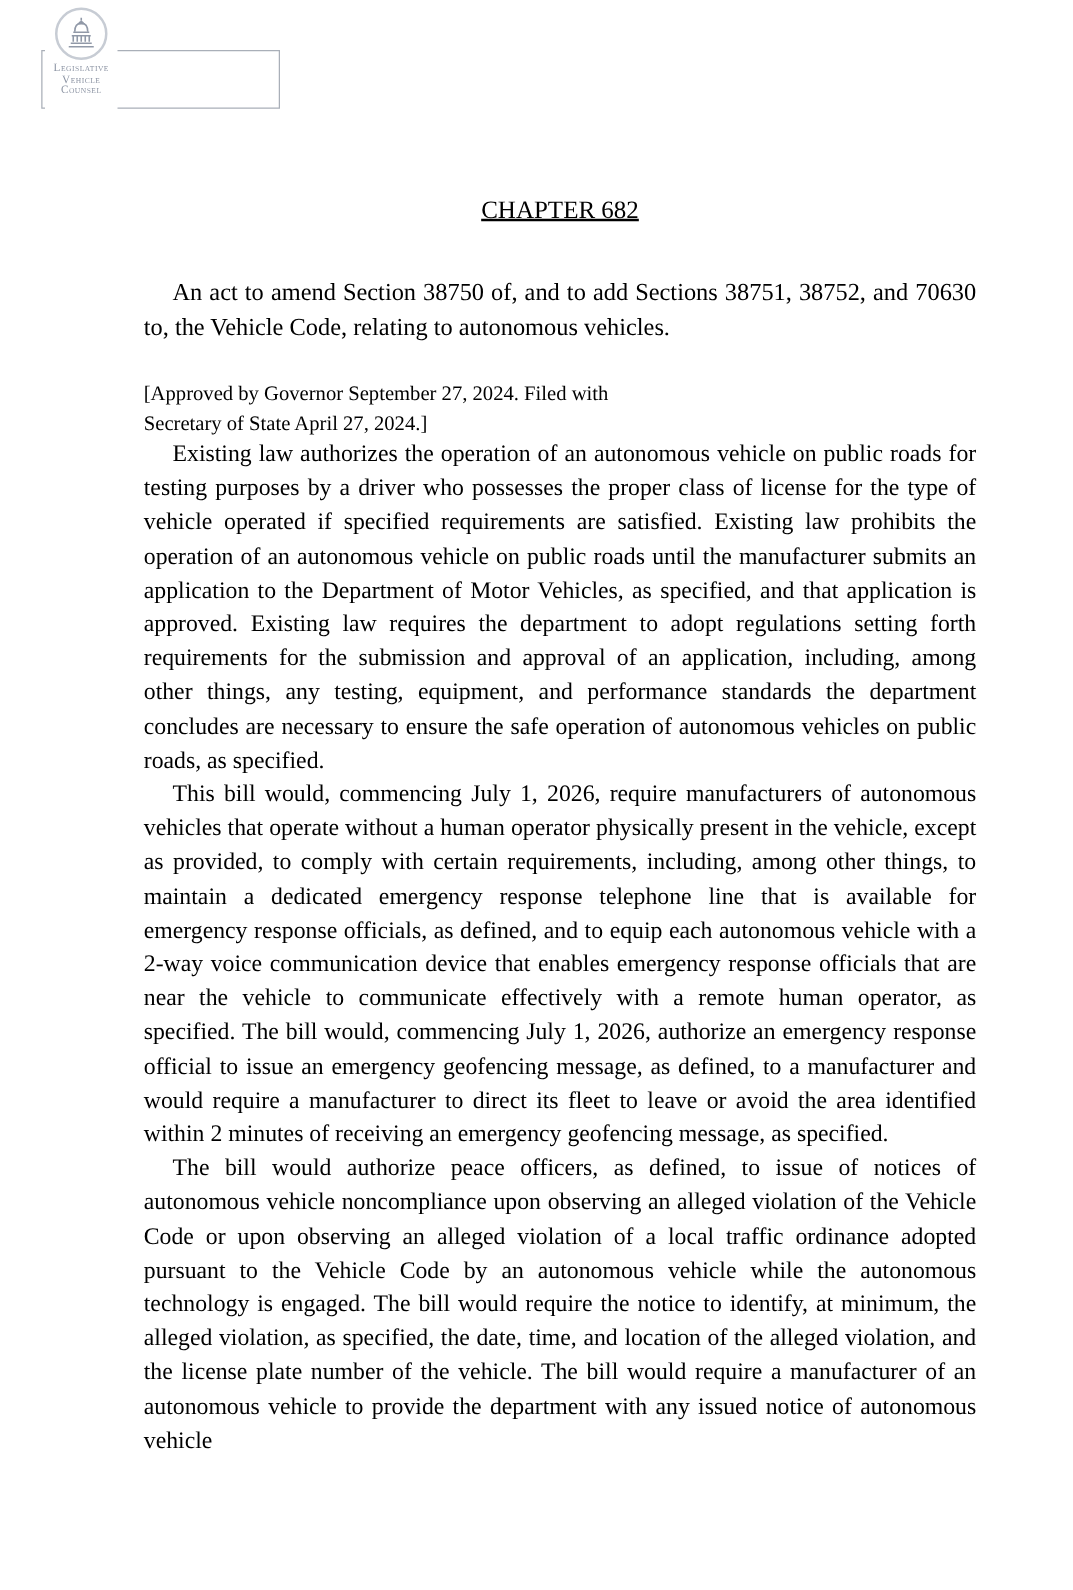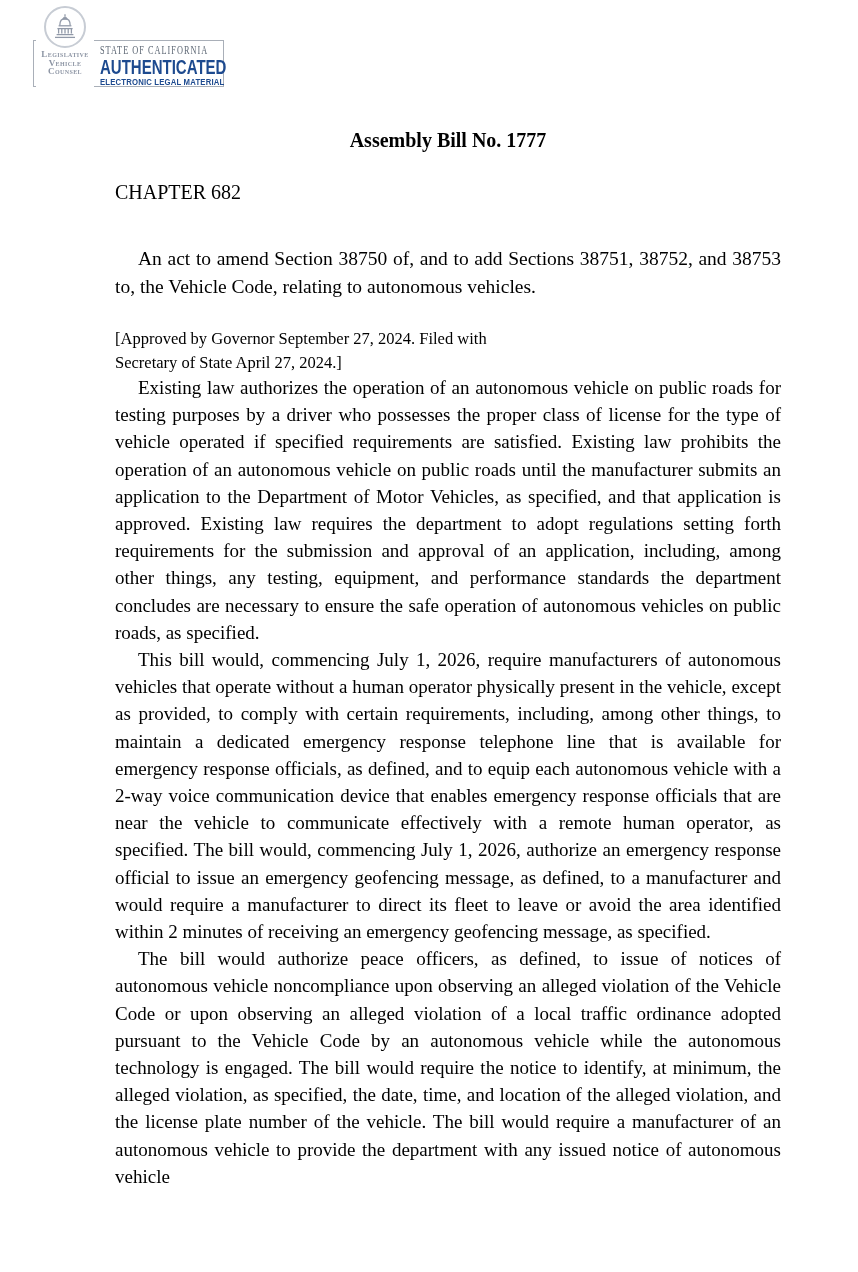--- a/index.html
+++ b/index.html
@@ -21,21 +21,20 @@
     border: 1px solid #a9afb8;
     background: #ffffff;
     z-index: 1;
   }
   .seal-plate {
     position: absolute; left: 36px; top: 6px;
     width: 58px; height: 84px;
     background: #ffffff;
     z-index: 2;
     text-align: center;
-    font-weight: bold;
   }
   .seal-circle {
     width: 42px; height: 42px;
     margin: 0 auto;
     border-radius: 50%;
     border: 2px solid #c7ccd4;
     display: flex; align-items: center; justify-content: center;
     background: #ffffff;
     box-sizing: border-box;
   }
@@ -84,23 +83,24 @@
     position: absolute;
     left: 115px; top: 128px;
     width: 666px;
   }
   .bill-title {
     text-align: center;
     font-weight: bold;
     font-size: 20px; line-height: 24px;
   }
   .chapter {
-    text-align: left;
+    text-align: center;
     font-size: 20px; line-height: 24px;
     margin-top: 28px;
+    text-decoration: underline;
   }
   .act {
     margin: 41px 0 0 0;
     font-size: 19.5px; line-height: 27.5px;
     text-align: justify;
     text-indent: 23px;
   }
   .approval {
     margin-top: 27px;
     text-align: left;
@@ -144,32 +144,26 @@
           </g>
         </svg>
       </div>
       <div class="seal-org">
         <div>Legislative</div>
         <div>Vehicle</div>
         <div>Counsel</div>
       </div>
     </div>
 
-    <div class="badge-text">
-      <div class="badge-state">STATE OF CALIFORNIA</div>
-      <div class="badge-auth">AUTHENTICATED</div>
-      <div class="badge-material">ELECTRONIC LEGAL MATERIAL</div>
-    </div>
   </div>
 
   <div class="content">
-    <div class="bill-title">Assembly Bill No. 1777</div>
     <div class="chapter">CHAPTER 682</div>
 
-    <p class="act">An act to amend Section 38750 of, and to add Sections 38751, 38752, and 38753 to, the Vehicle Code, relating to autonomous vehicles.</p>
+    <p class="act">An act to amend Section 38750 of, and to add Sections 38751, 38752, and 70630 to, the Vehicle Code, relating to autonomous vehicles.</p>
 
     <div class="approval">
       <div>[Approved by Governor September 27, 2024. Filed with</div>
       <div>Secretary of State April 27, 2024.]</div>
     </div>
 
 
     <p class="digest">Existing law authorizes the operation of an autonomous vehicle on public roads for testing purposes by a driver who possesses the proper class of license for the type of vehicle operated if specified requirements are satisfied. Existing law prohibits the operation of an autonomous vehicle on public roads until the manufacturer submits an application to the Department of Motor Vehicles, as specified, and that application is approved. Existing law requires the department to adopt regulations setting forth requirements for the submission and approval of an application, including, among other things, any testing, equipment, and performance standards the department concludes are necessary to ensure the safe operation of autonomous vehicles on public roads, as specified.</p>
     <p class="digest">This bill would, commencing July 1, 2026, require manufacturers of autonomous vehicles that operate without a human operator physically present in the vehicle, except as provided, to comply with certain requirements, including, among other things, to maintain a dedicated emergency response telephone line that is available for emergency response officials, as defined, and to equip each autonomous vehicle with a 2-way voice communication device that enables emergency response officials that are near the vehicle to communicate effectively with a remote human operator, as specified. The bill would, commencing July 1, 2026, authorize an emergency response official to issue an emergency geofencing message, as defined, to a manufacturer and would require a manufacturer to direct its fleet to leave or avoid the area identified within 2 minutes of receiving an emergency geofencing message, as specified.</p>
     <p class="digest p-last">The bill would authorize peace officers, as defined, to issue of notices of autonomous vehicle noncompliance upon observing an alleged violation of the Vehicle Code or upon observing an alleged violation of a local traffic ordinance adopted pursuant to the Vehicle Code by an autonomous vehicle while the autonomous technology is engaged. The bill would require the notice to identify, at minimum, the alleged violation, as specified, the date, time, and location of the alleged violation, and the license plate number of the vehicle. The bill would require a manufacturer of an autonomous vehicle to provide the department with any issued notice of autonomous vehicle</p>

